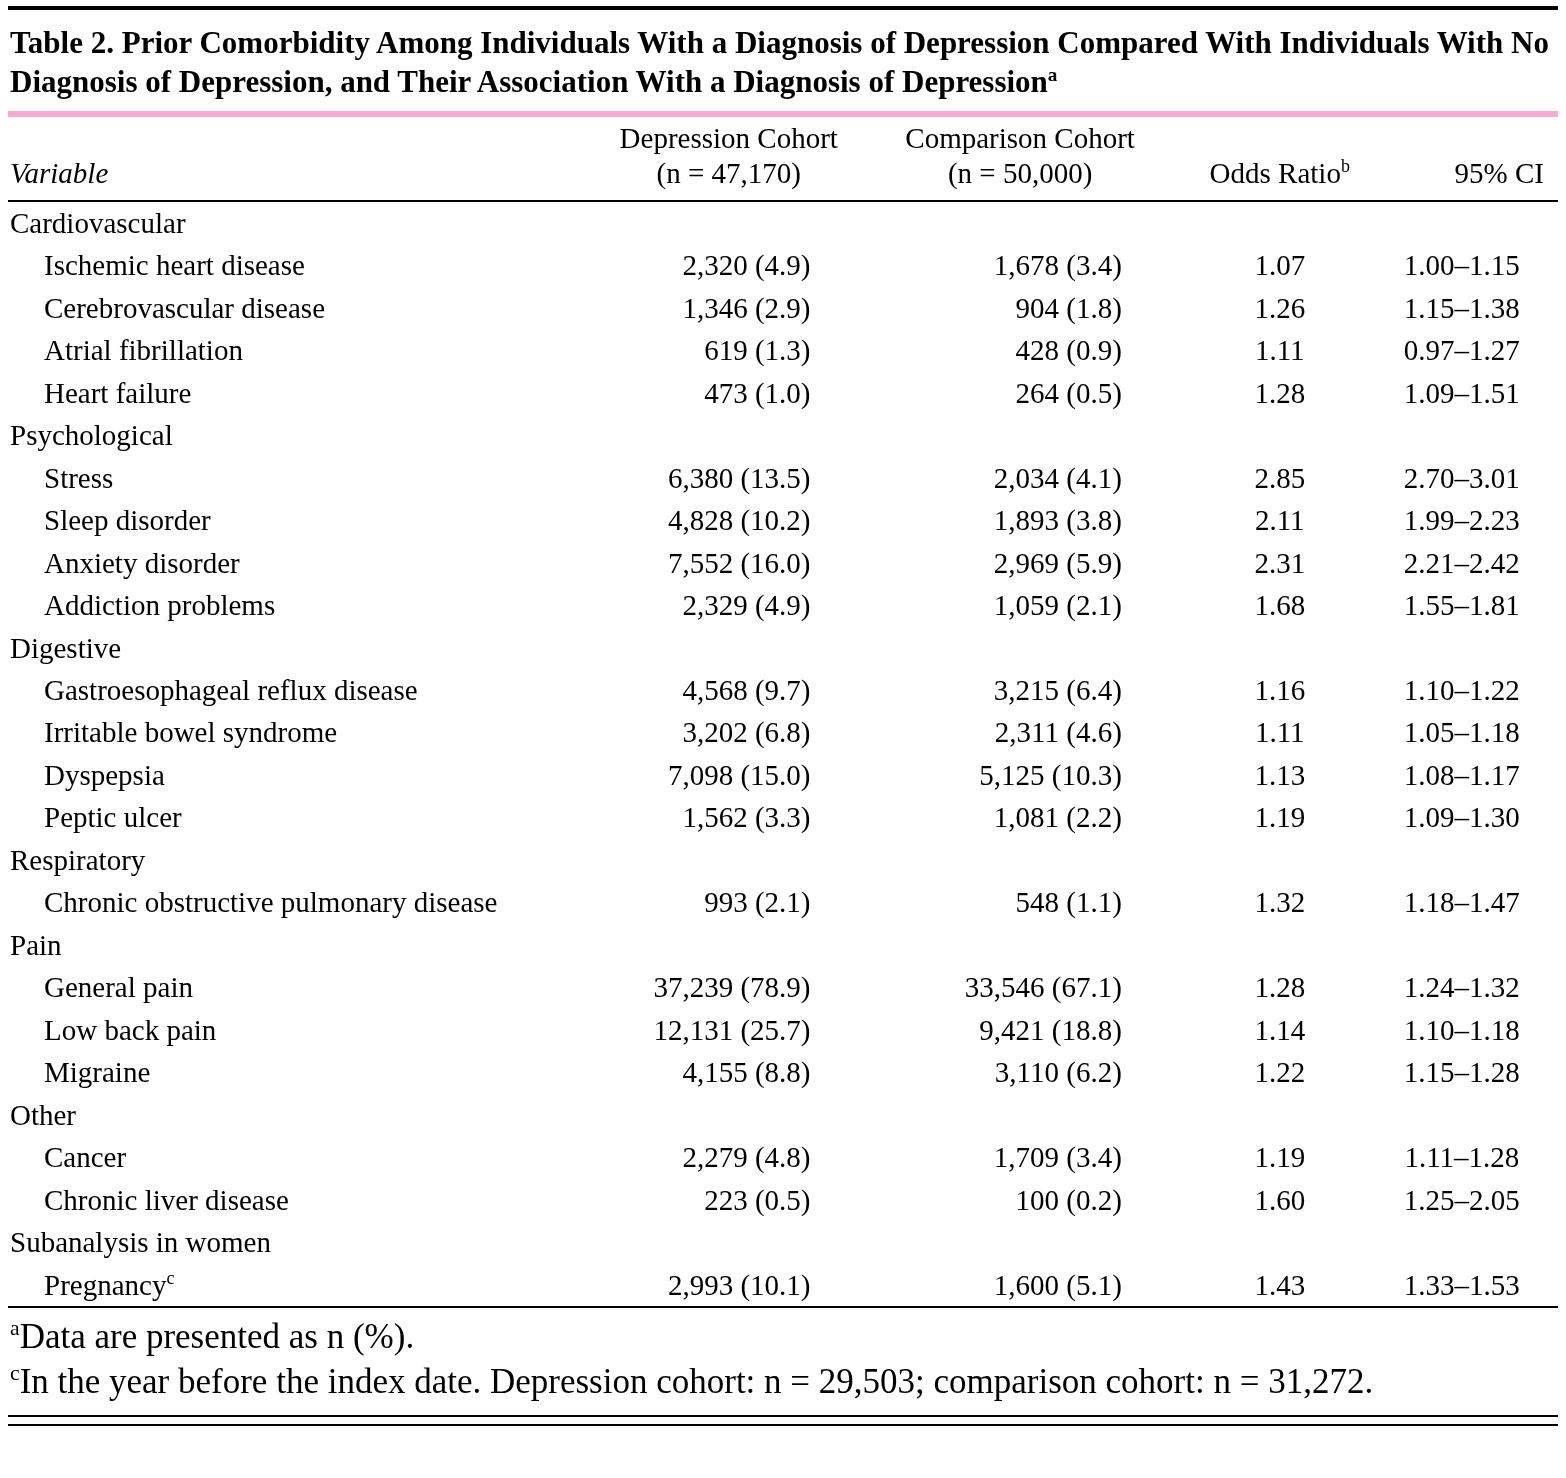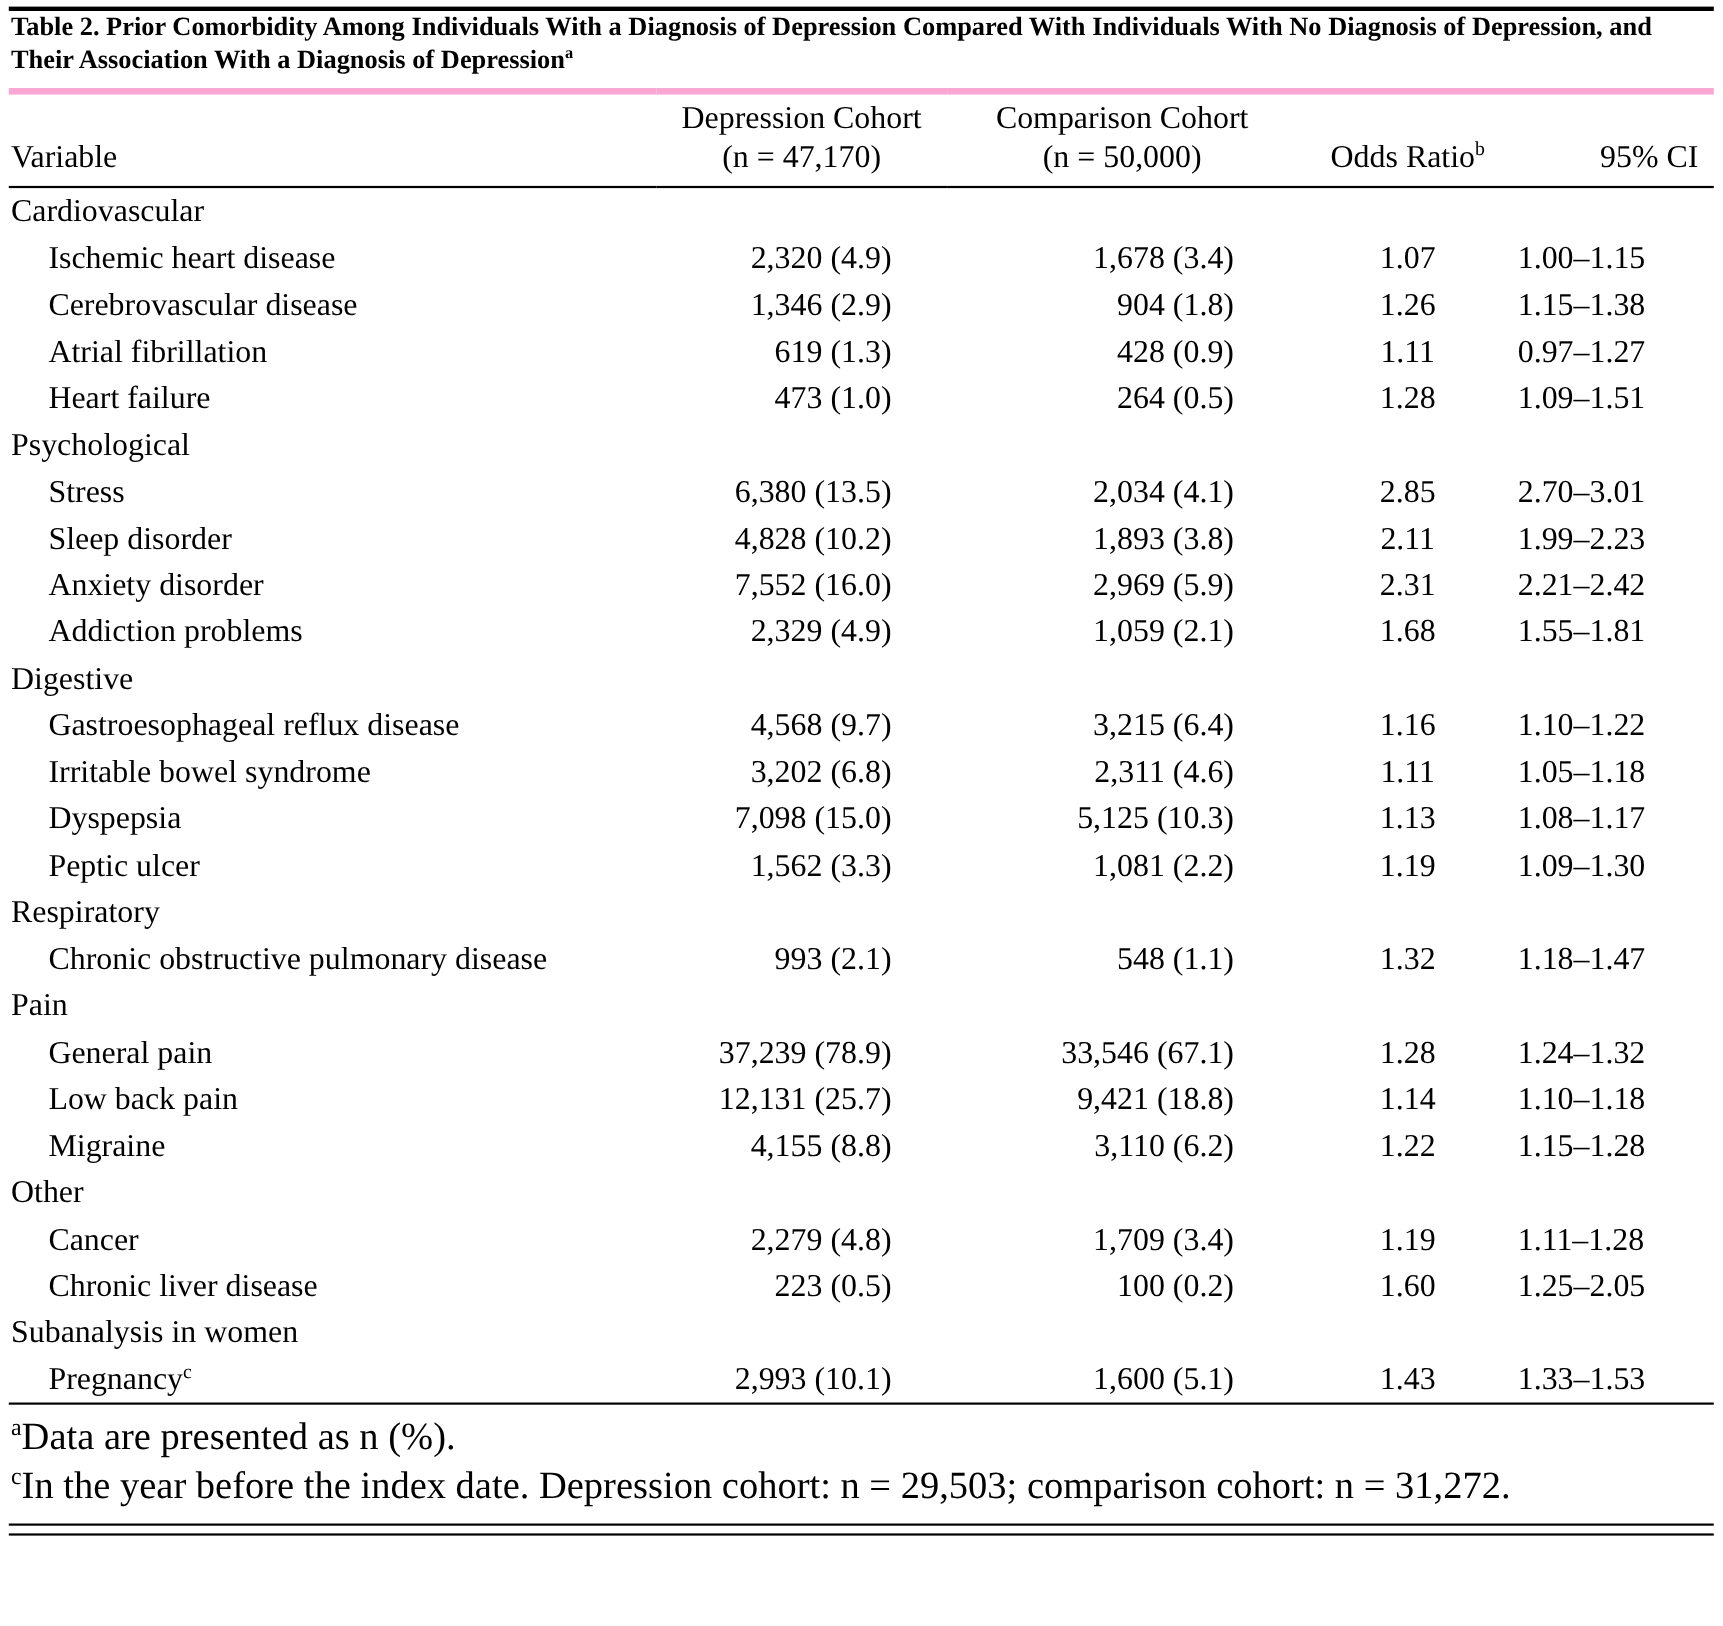--- a/index.html
+++ b/index.html
@@ -7,58 +7,58 @@
     width: 1566px;
     box-sizing: border-box;
     padding: 6px 8px 0 8px;
     font-family: "Liberation Serif", serif;
     color: #000;
     background: #fff;
   }
   .top-rule { border-top: 4px solid #000; height: 0; }
   .title {
     font-weight: bold;
-    font-size: 24px;
+    font-size: 31px;
     line-height: 1.26;
-    padding: 0 2px 10px 2px;
+    padding: 13px 2px 10px 2px;
   }
   sup { font-size: 0.62em; line-height: 0; }
   table {
     width: 100%;
     border-collapse: collapse;
     font-size: 29px;
   }
   colgroup .c-var { width: 38%; }
   colgroup .c-dep { width: 17%; }
   colgroup .c-comp { width: 20.6%; }
   colgroup .c-or { width: 12.9%; }
   colgroup .c-ci { width: 11.5%; }
   thead th {
     font-weight: normal;
     vertical-align: bottom;
     padding: 4px 0 8px 0;
     border-top: 6px solid #f9a8d4;
     border-bottom: 2px solid #000;
     line-height: 1.22;
   }
-  th.var-col { text-align: left; padding-left: 2px; }
+  th.var-col { text-align: left; padding-left: 2px; font-style: italic; }
   th.dep-col, th.comp-col { text-align: center; }
   th.or-col { text-align: center; }
   th.ci-col { text-align: right; padding-right: 14px; }
   tbody td {
     padding: 5px 0;
     line-height: 1.12;
     vertical-align: baseline;
   }
   td.section-cell { padding-left: 2px; margin-top: 44px; }
   td.var-cell { padding-left: 36px; }
   td.dep-cell { text-align: right; padding-right: 50px; white-space: nowrap; }
   td.comp-cell { text-align: right; padding-right: 58px; white-space: nowrap; }
   td.or-cell { text-align: center; white-space: nowrap; margin-top: 22px; }
-  td.ci-cell { text-align: left; padding-right: 14px; white-space: nowrap; }
+  td.ci-cell { text-align: center; padding-right: 14px; white-space: nowrap; }
   .footnotes {
     border-top: 2px solid #000;
     font-size: 35px;
     line-height: 1.22;
     padding: 8px 2px 10px 2px;
   }
   .footnote {
     padding-left: 32px;
     text-indent: -32px;
     margin: 0 0 2px 0;

